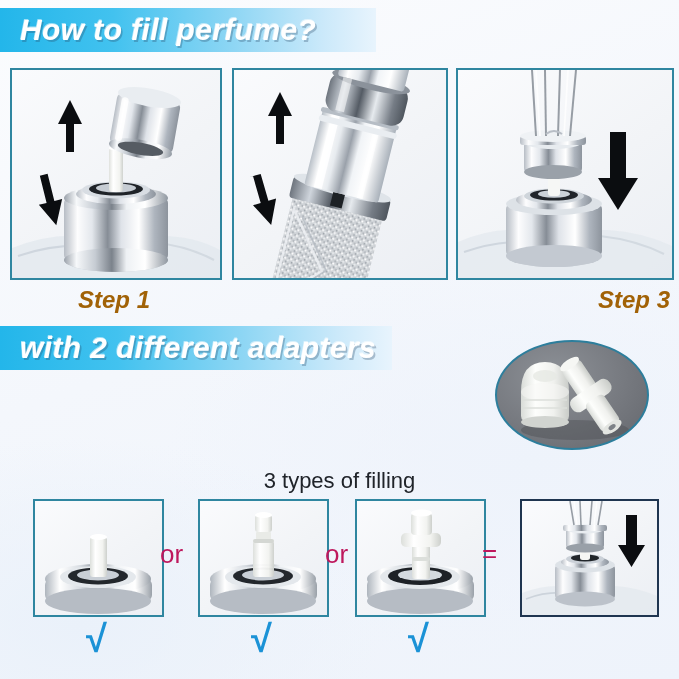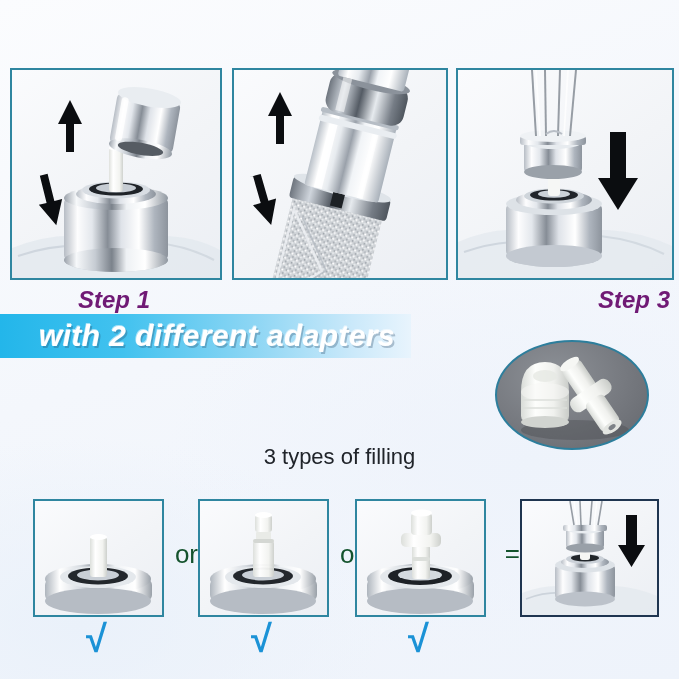--- a/index.html
+++ b/index.html
@@ -18,57 +18,60 @@
   .banner{
     position:absolute;height:44px;display:flex;align-items:center;
     background:linear-gradient(90deg,#23b6ea 0%,#42c2ef 30%,#8ed6f4 62%,#cbe9fa 86%,#e8f4fd 100%);
   }
   .banner .txt{
     font-size:30px;font-weight:bold;font-style:italic;color:#ffffff;
     letter-spacing:.4px;padding-left:20px;white-space:nowrap;
     text-shadow:1.6px 1.6px 0 rgba(40,70,100,.30), -0.6px -0.6px 0 rgba(255,255,255,.55);
   }
   #banner-1{left:0;top:8px;width:376px;}
-  #banner-2{left:0;top:314px;width:392px;padding-left:19px;}
+  #banner-2{left:0;top:326px;width:392px;}
 
   
   .panel{
     position:absolute;border:2px solid #2f86a0;
     background:linear-gradient(145deg,#fafbfd 0%,#f2f4f7 55%,#eceff4 100%);
     overflow:hidden;
   }
   .step-label{
     position:absolute;text-align:center;font-size:24px;font-weight:bold;font-style:italic;
-    color:#701a75;top:286px;
+    color:#a16207;top:286px;
   }
   .or-sign,.eq-sign{
-    position:absolute;font-size:26px;color:#14532d;text-align:right;
+    position:absolute;font-size:26px;color:#be185d;text-align:left;
   }
   .check{
     position:absolute;font-size:38px;color:#1b92d6;text-align:center;
     font-weight:bold;line-height:1;
   }
   .subtitle{
-    position:absolute;left:0;top:444px;width:679px;text-align:center;
+    position:absolute;left:0;top:468px;width:679px;text-align:center;
     font-size:22px;color:#20242a;
   }
 
   
   .adapter-oval{
     position:absolute;left:495px;top:340px;width:150px;height:106px;
     border-radius:50%;border:2px solid #2d7e9c;
     background:radial-gradient(ellipse at 38% 32%, #8d9197 0%, #76797f 55%, #63666c 100%);
     overflow:hidden;
   }
 </style>
 </head>
 <body>
 
 <div class="stage">
 
+  <div class="banner" id="banner-1">
+    <span class="txt">How to fill perfume?</span>
+  </div>
 
   <div class="panel" style="left:10px;top:68px;width:208px;height:208px;">
     <svg viewBox="0 0 208 208" width="208" height="208">
       <defs>
         <linearGradient id="chrA" x1="0" y1="0" x2="1" y2="0">
           <stop offset="0" stop-color="#b7bdc5"></stop>
             <stop offset=".13" stop-color="#fdfdfe"></stop>
           <stop offset=".27" stop-color="#e3e7ec"></stop>
             <stop offset=".42" stop-color="#868d96"></stop>
           <stop offset=".55" stop-color="#dfe3e9"></stop>

